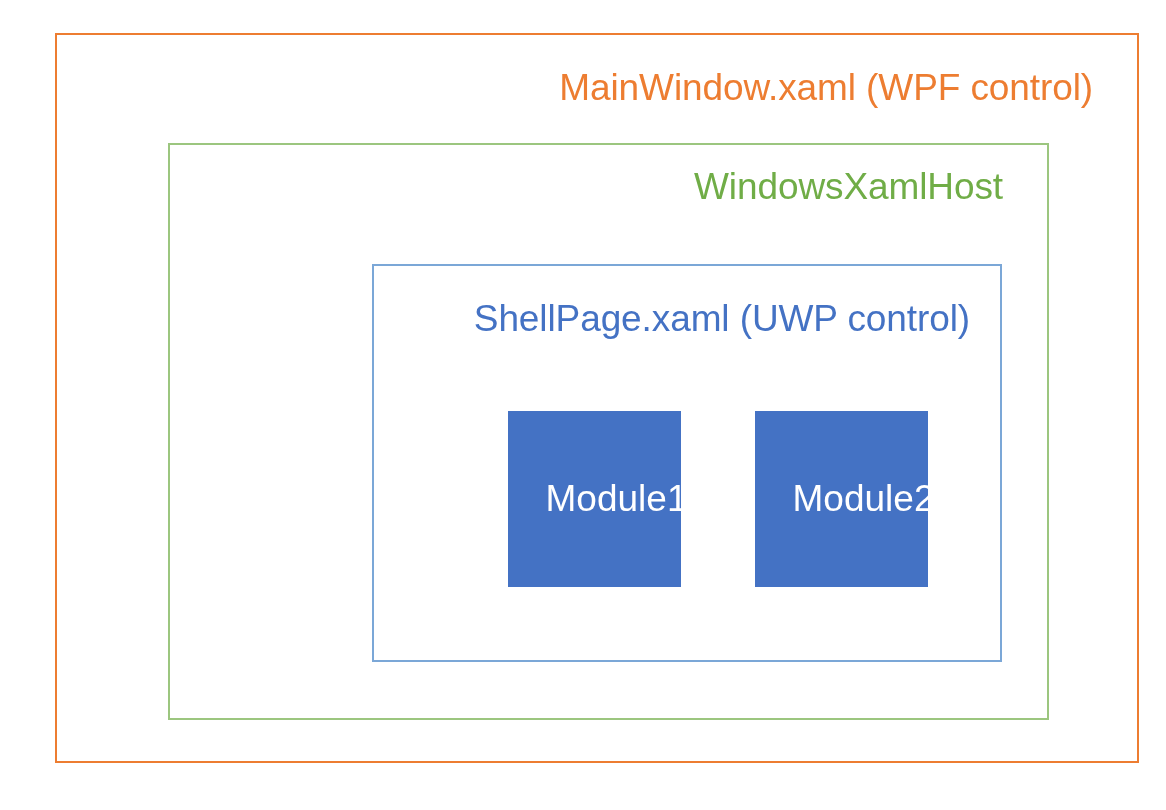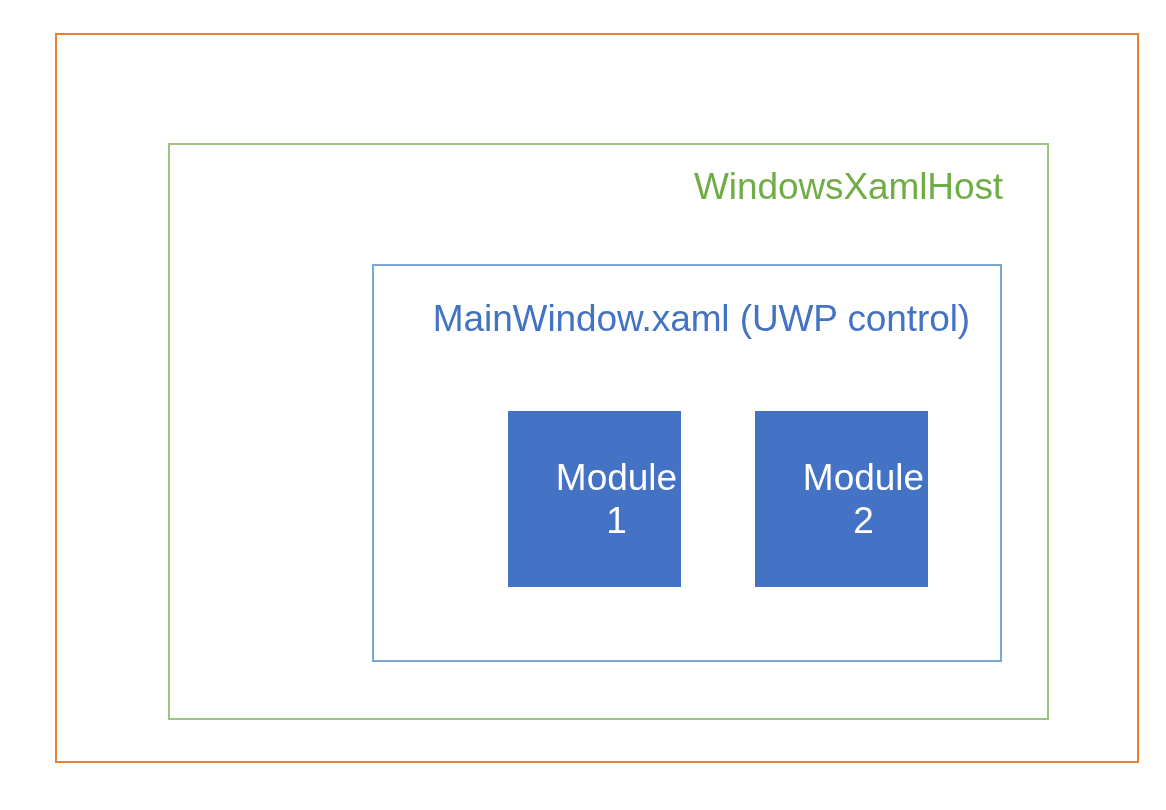--- a/index.html
+++ b/index.html
@@ -89,21 +89,21 @@
   }
 
   .module-box {
     position: absolute;
     top: 0;
     width: 173px;
     height: 176px;
     background: #4472C4;
     color: #ffffff;
     display: flex;
-    flex-direction: column;
+    flex-direction: row;
     align-items: center;
     justify-content: center;
     font-size: 37px;
     line-height: 1.17;
     text-align: center;
     box-sizing: border-box;
     padding-left: 44px;
   }
 
   .module-box.module-1 { left: 0px; }
@@ -111,28 +111,29 @@
 
   .module-line { display: block; }
 </style>
 </head>
 <body>
 
 <div id="diagram-canvas">
 
   <div class="box box-outer">
 
+    <div class="box-label label-outer">MainWindow.xaml (WPF control)</div>
 
     <div class="box box-middle">
 
       <div class="box-label label-middle">WindowsXamlHost</div>
 
       <div class="box box-inner">
 
-        <div class="box-label label-inner">MainWindow.xaml (UWP control)</div>
+        <div class="box-label label-inner">ShellPage.xaml (UWP control)</div>
 
         <div class="module-row">
 
           <div class="module-box module-1">
             <span class="module-line">Module</span>
             <span class="module-line">1</span>
           </div>
 
           <div class="module-box module-2">
             <span class="module-line">Module</span>

